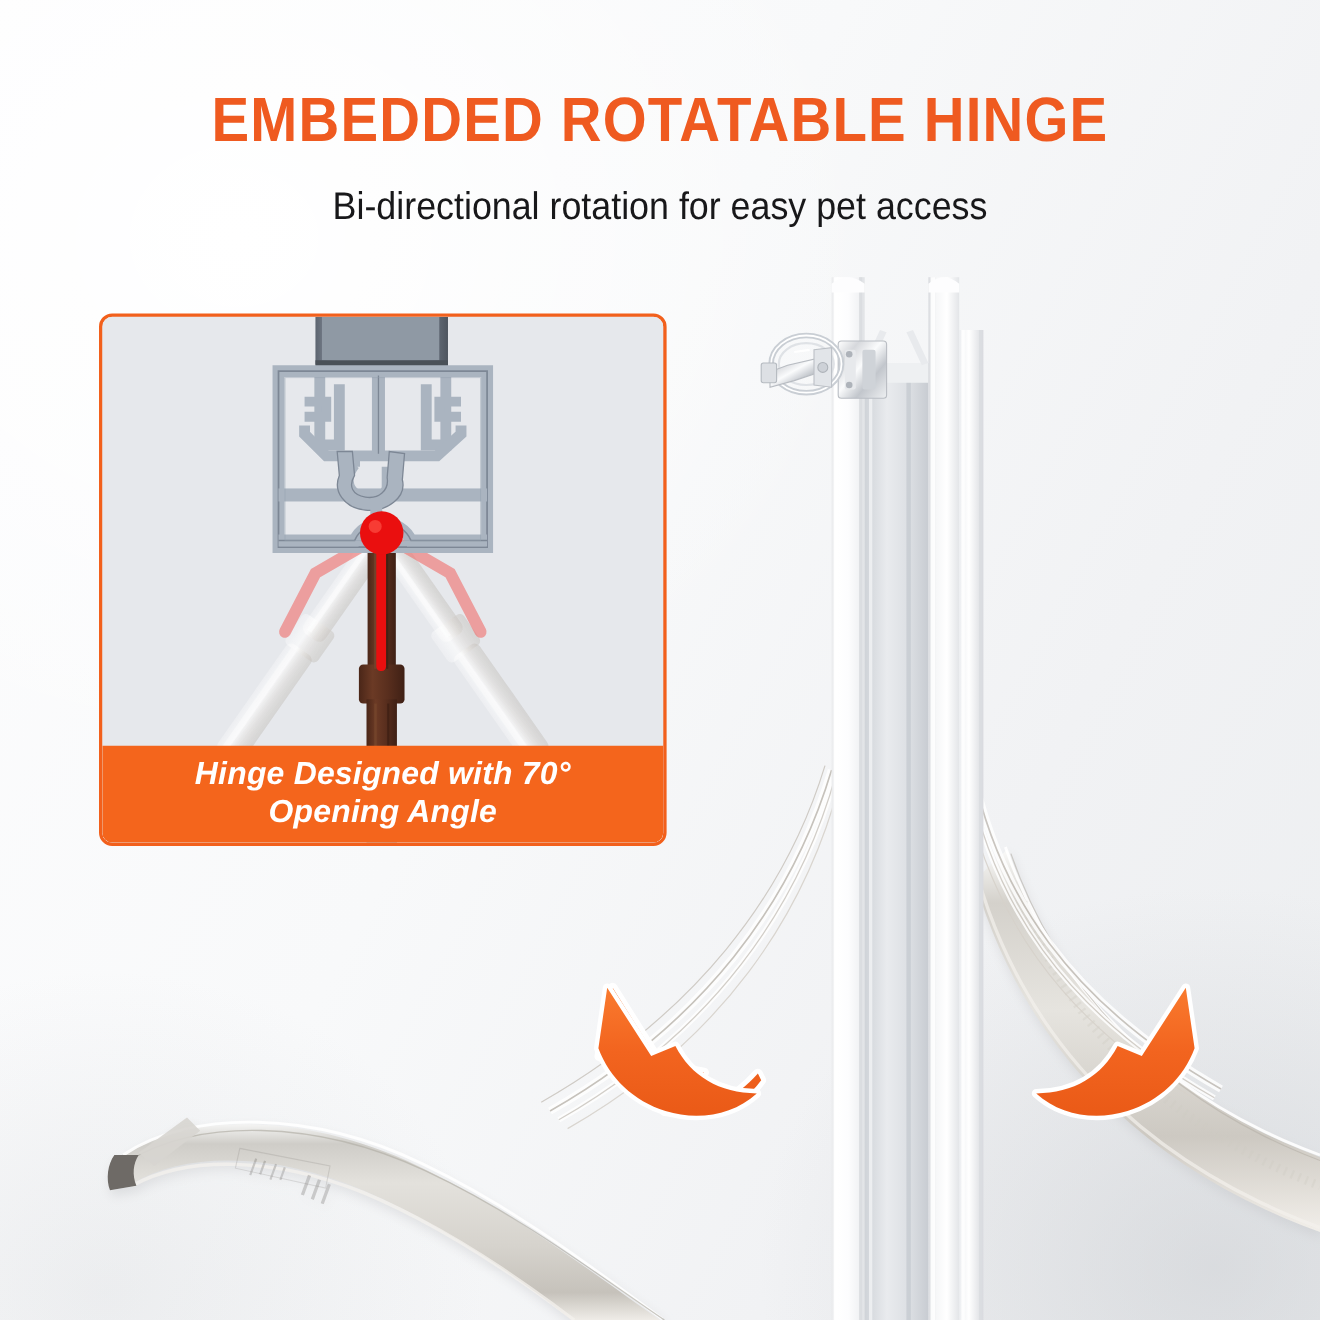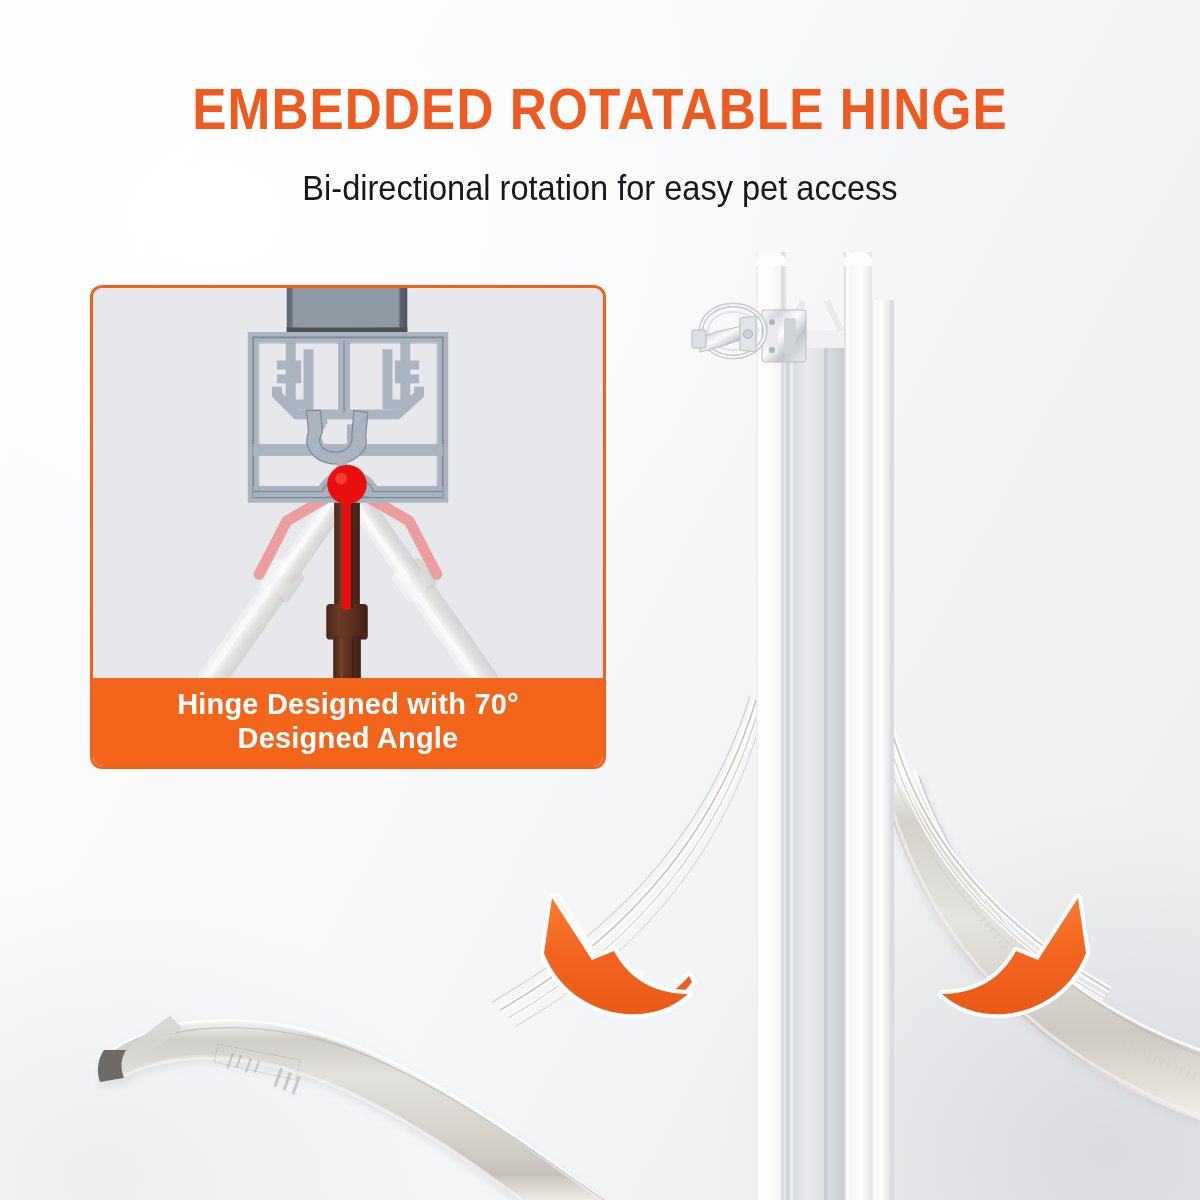--- a/index.html
+++ b/index.html
@@ -48,21 +48,21 @@
   }
   .inset-canvas{position:absolute;left:0;top:0;width:100%;height:100%;}
   .caption{
     position:absolute;left:0;right:0;bottom:0;height:88px;
     background:#f4651c;
     color:#fff;text-align:center;
     display:flex;flex-direction:column;align-items:center;justify-content:center;
     line-height:1.17;
     border-bottom-left-radius:9px;border-bottom-right-radius:9px;
   }
-  .caption span{font-size:29px;font-weight:700;letter-spacing:.2px;display:block;}
+  .caption span{font-size:29px;font-weight:700;letter-spacing:.2px;display:block;font-style:italic;}
 
   
   .photo{position:absolute;left:0;top:0;width:1200px;height:1200px;}
 </style>
 </head>
 <body>
 
 <div id="stage">
 
   <div class="bg-shade"></div>
@@ -405,20 +405,20 @@
 
         <rect x="168" y="56" width="180" height="150" fill="none" stroke="#93a0ad" stroke-width="0.8" opacity=".5"></rect>
       </g>
 
       <circle cx="257" cy="199" r="20" fill="#ea0f0f"></circle>
       <circle cx="251" cy="193" r="6" fill="#ff5a4d" opacity=".6"></circle>
     </svg>
 
     <div class="caption">
       <span>Hinge Designed with 70°</span>
-      <span>Designed Angle</span>
+      <span>Opening Angle</span>
     </div>
   </div>
 
   <div class="title">EMBEDDED ROTATABLE HINGE</div>
   <div class="subtitle">Bi-directional rotation for easy pet access</div>
 
 </div>
 
 </body></html>

